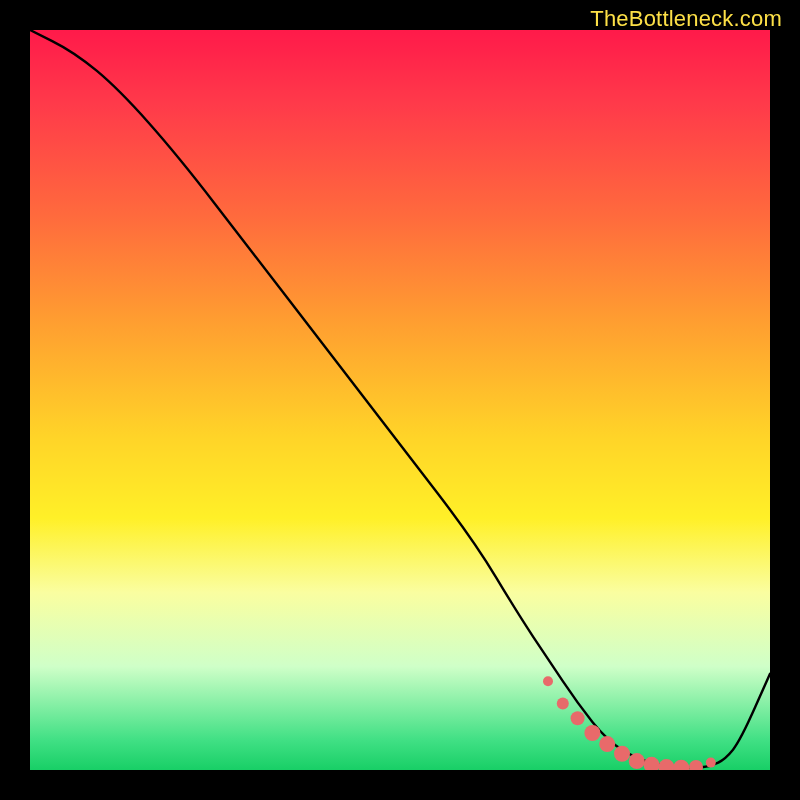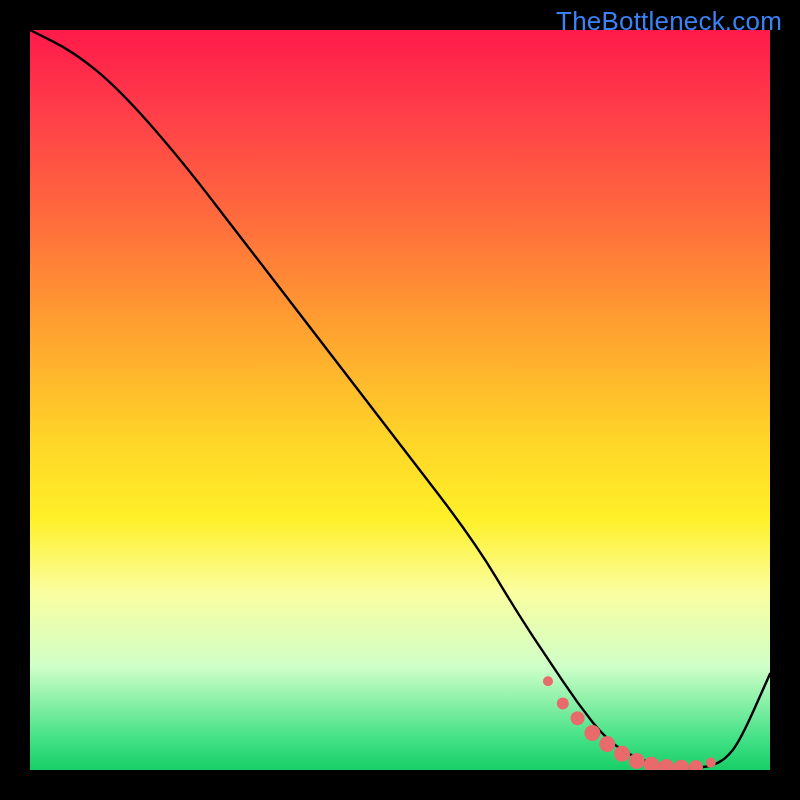--- a/index.html
+++ b/index.html
@@ -28,22 +28,22 @@
       #fafea0 76%,
       #cfffc8 86%,
       #40e084 96%,
       #18cf66 100%
     );
   }
   .attribution {
     position: absolute;
     top: 6px;
     right: 18px;
-    color: #3b82f6;
-    font-size: 26px;
+    color: #fde047;
+    font-size: 22px;
     letter-spacing: 0.2px;
     font-weight: 500;
     user-select: none;
   }
   svg.overlay {
     position: absolute;
     left: 0;
     top: 0;
     width: 740px;
     height: 740px;

